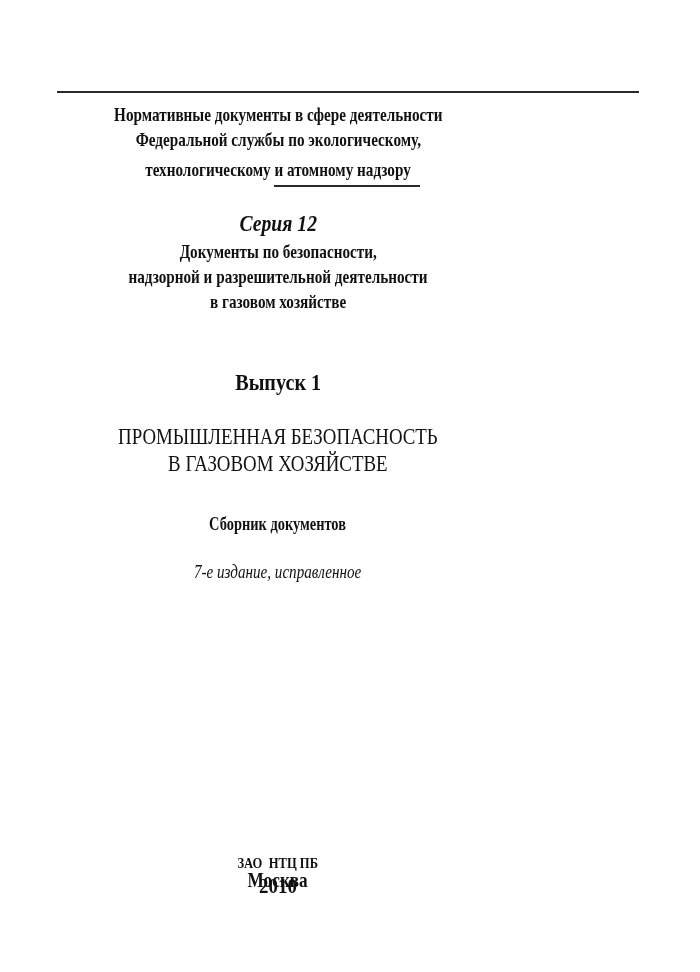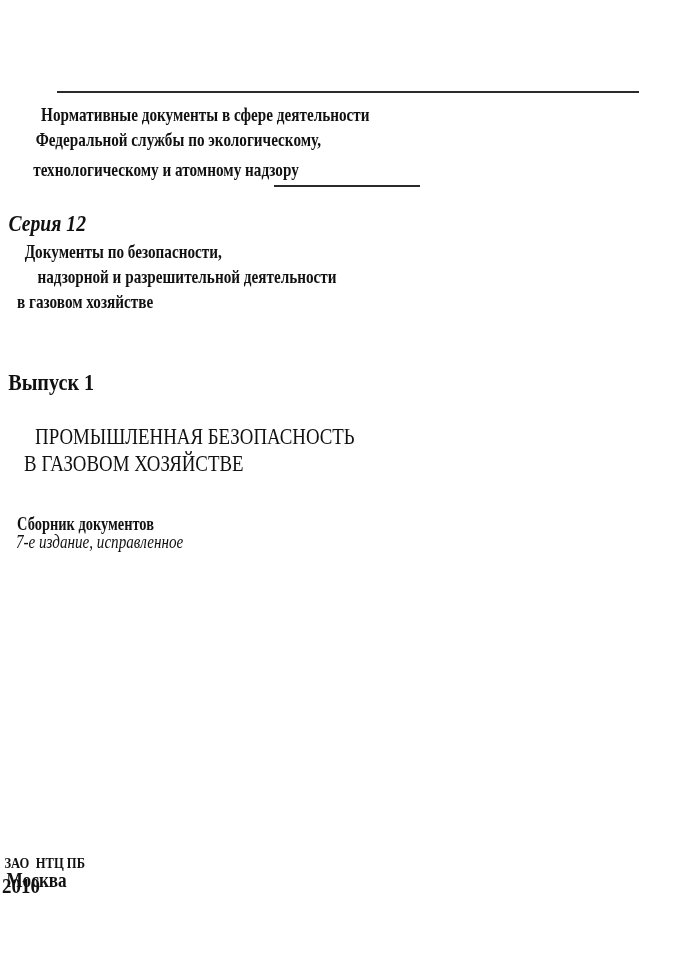--- a/index.html
+++ b/index.html
@@ -28,21 +28,21 @@
     .rule-short {
       left: 274px;
       top: 185px;
       width: 146px;
       height: 2px;
     }
     .line {
       position: absolute;
       left: 0;
       width: 556px;
-      text-align: left;
+      text-align: center;
       white-space: nowrap;
     }
     .line span {
       display: inline-block;
       transform-origin: center center;
     }
     .b { font-weight: bold; }
     .it { font-style: italic; font-weight: normal; }
 
     
@@ -66,21 +66,21 @@
     
     .mt { font-size: 23px; font-weight: normal; transform: scaleX(0.82); }
     .mt1 { top: 424px; font-family: Liberation Serif, serif; }
     .mt2 { top: 451px; }
 
     
     .subtitle { top: 508px; margin-top: 6px; }
     .subtitle span { font-size: 18px; transform: scaleX(0.80); }
 
     
-    .edition { top: 532px; }
+    .edition { top: 562px; }
     .edition span { font-size: 18px; transform: scaleX(0.84); }
 
     
     .city { top: 868px; }
     .city span { font-size: 21px; transform: scaleX(0.82); }
     .publisher { top: 854px; }
     .publisher span { font-size: 14px; transform: scaleX(0.90); }
     .year { top: 874px; }
     .year span { font-size: 21px; transform: scaleX(0.90); }
   </style>

